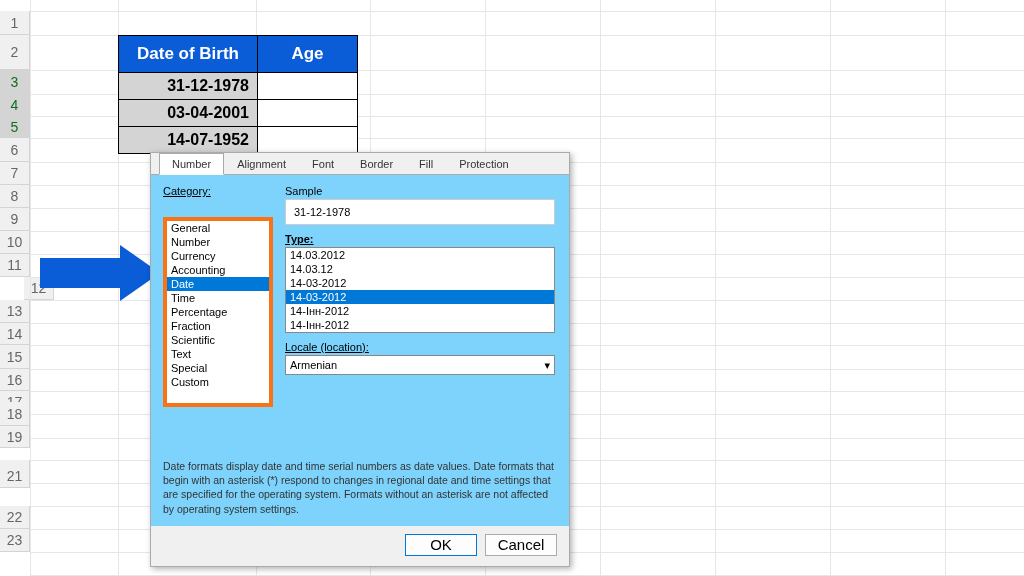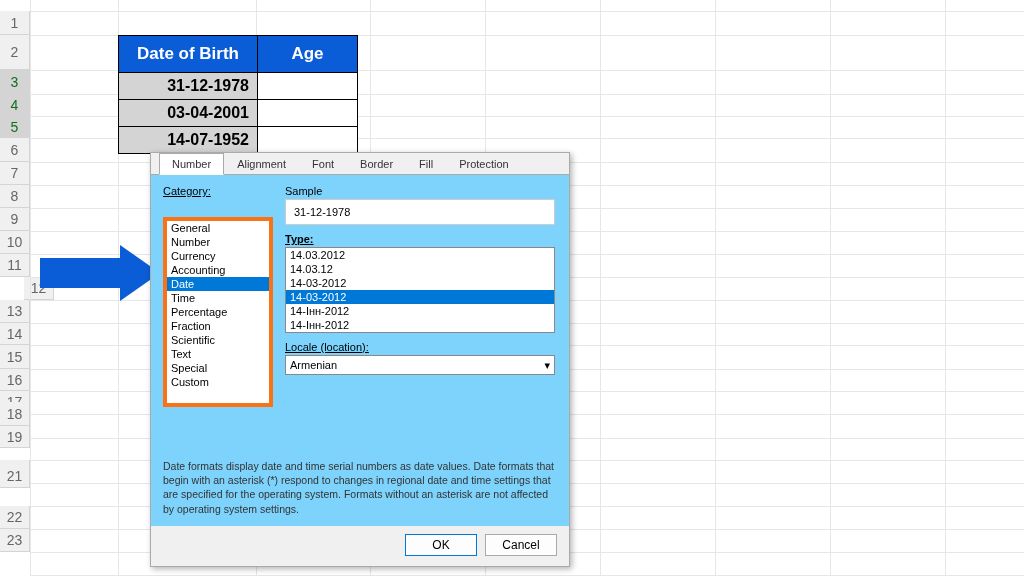--- a/index.html
+++ b/index.html
@@ -30,21 +30,21 @@
     .cat-item.sel { background: #0078d7; color: #fff; }
     .left-col { float: left; }
     .right-col { margin-left: 122px; }
     .sample-box { border: 1px solid #ccc; background: #fff; padding: 6px 8px; margin-top: 2px; width: 270px; height: 26px; }
     .type-list { width: 270px; height: 86px; background: #fff; border: 1px solid #888; margin-top: 2px; overflow-y: scroll; }
     .type-item { padding: 1px 4px; cursor: pointer; }
     .type-item.sel { background: #0078d7; color: #fff; }
     .locale-sel { width: 270px; height: 20px; margin-top: 2px; border: 1px solid #888; background: #fff; padding: 2px 4px; display: flex; justify-content: space-between; align-items: center; }
     .desc { clear: both; padding-top: 52px; font-size: 10.5px; color: #333; line-height: 1.35; }
     .dlg-btns { display: flex; justify-content: flex-end; padding: 8px 12px 10px; gap: 8px; }
-    .dlg-btn { width: 72px; height: 22px; background: #fdfdfd; border: 1px solid #aaa; cursor: pointer; font-size: 12px; }
+    .dlg-btn { width: 72px; height: 22px; background: #fdfdfd; border: 1px solid #aaa; cursor: pointer; font-size: 15px; }
     .dlg-btn.ok { border: 1px solid #0078d7; }
     .gridline-v { position: absolute; top: 0; bottom: 0; width: 1px; background: #e6e6e6; }
     .gridline-h { position: absolute; left: 30px; right: 0; height: 1px; background: #e6e6e6; }
   </style>
 </head>
 <body>
 
 <div class="sheet">
   <div id="rowhdrs">
       <div class="row-hdr" style="top: 11px; height: 24px;">1</div>

